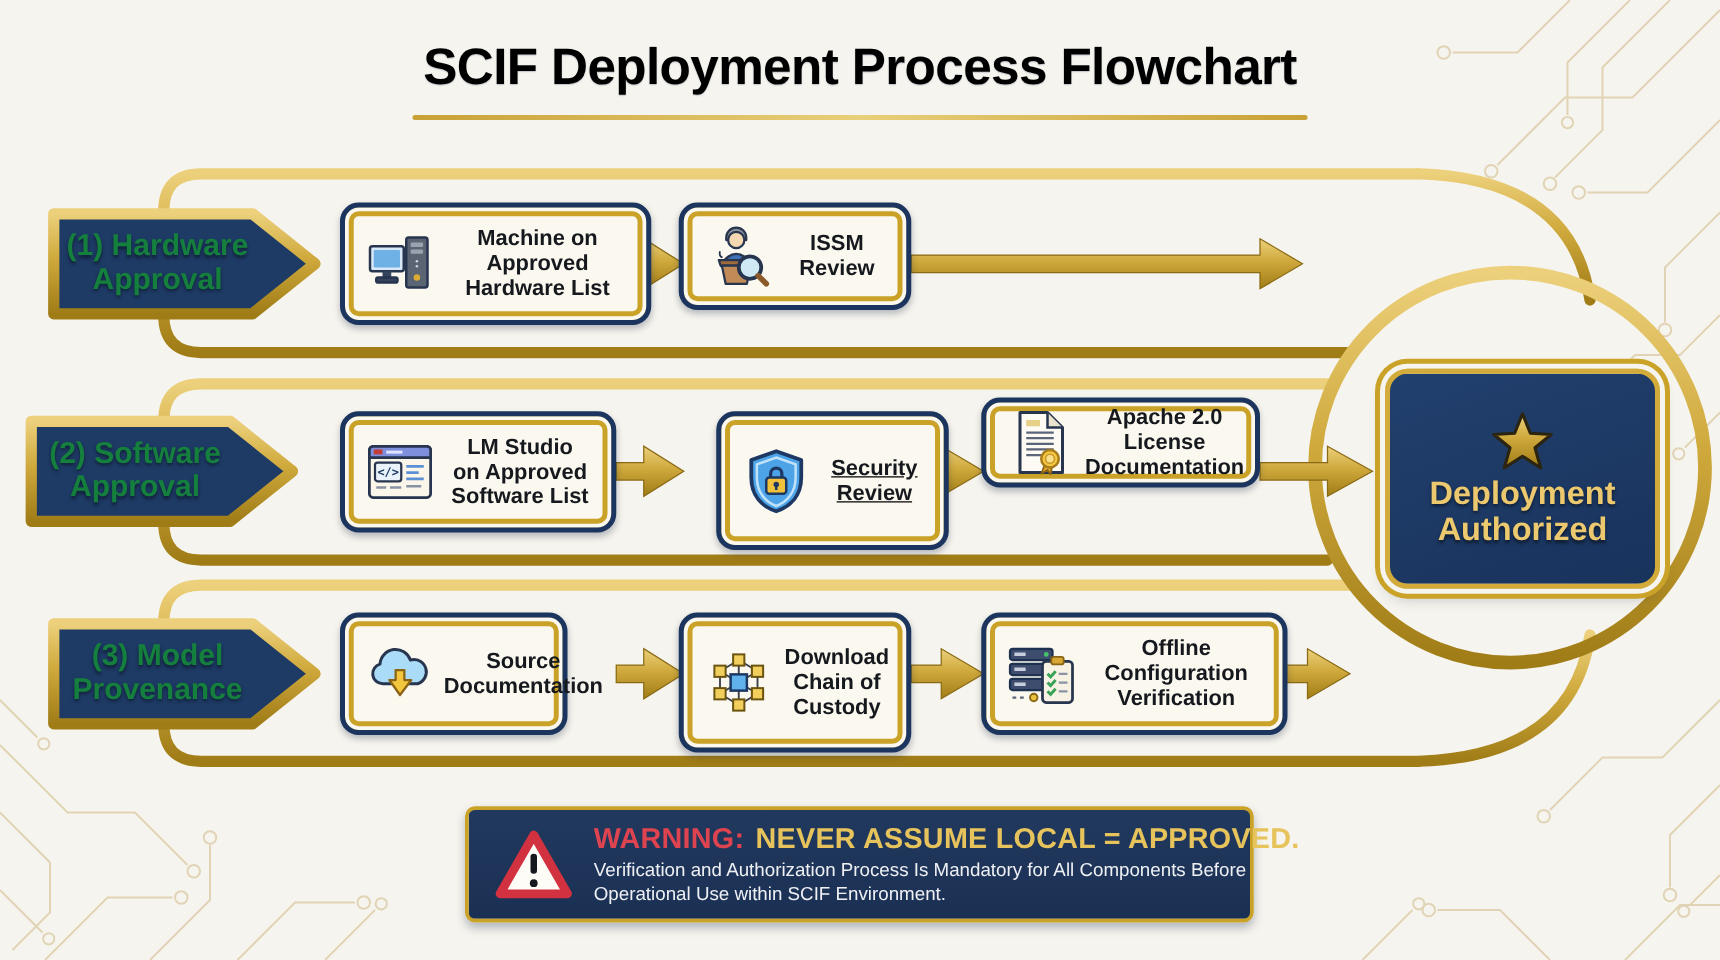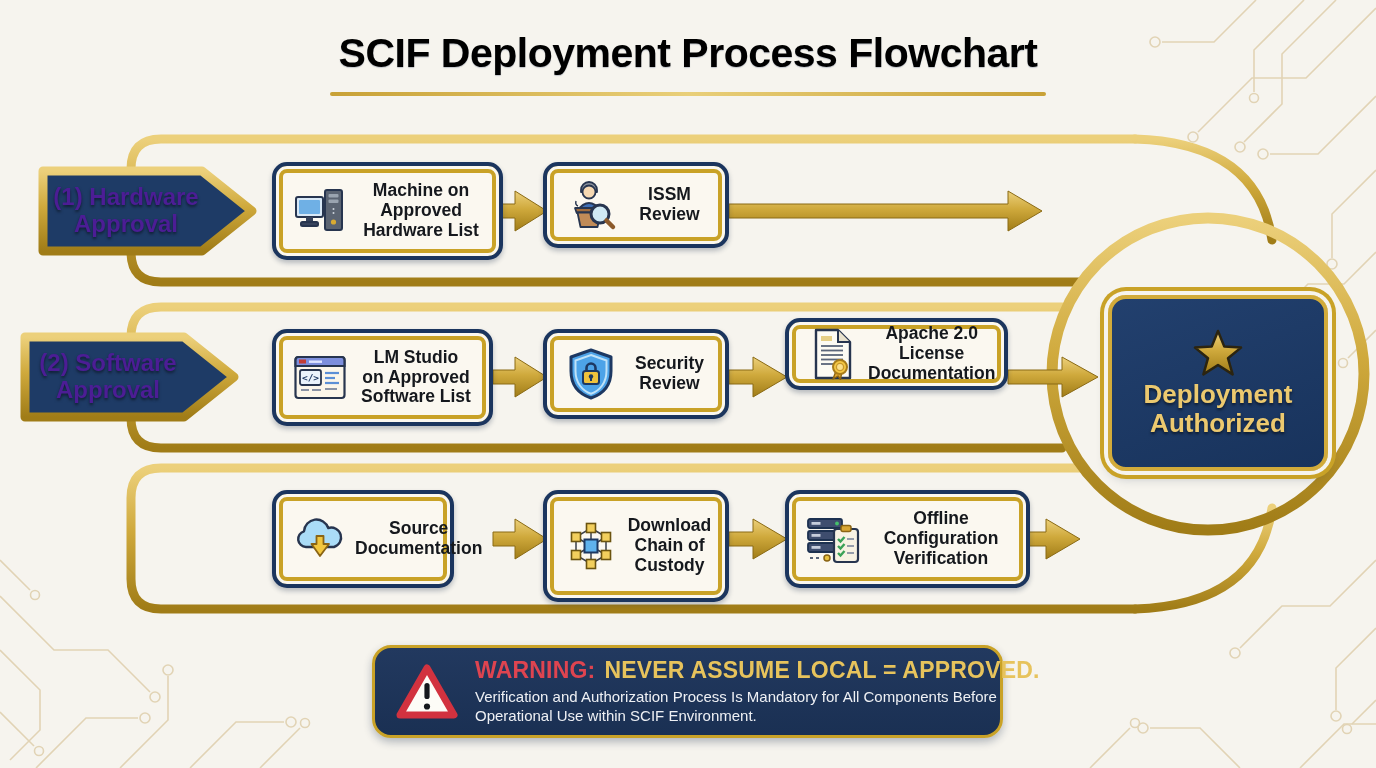--- a/index.html
+++ b/index.html
@@ -17,21 +17,21 @@
   }
   .title-underline{
     position:absolute;left:330px;top:92px;width:716px;height:4px;z-index:2;border-radius:2px;
     background:linear-gradient(90deg,#c8a136,#e9cf79,#c8a136);
   }
   .label-plate{position:absolute;width:222px;height:92px;z-index:3;}
   .label-plate>svg{position:absolute;left:0;top:0;}
   .label-text{
     position:absolute;left:0;top:0;right:0;bottom:0;padding-right:46px;
     display:flex;align-items:center;justify-content:center;text-align:center;
-    font-weight:700;font-size:24px;line-height:1.12;color:#4c1d95;
+    font-weight:700;font-size:24px;line-height:1.12;color:#15803d;
     white-space:pre-line;text-shadow:0 2px 3px rgba(0,0,0,.5);
   }
   .step{
     position:absolute;z-index:3;box-sizing:border-box;
     border:4px solid #1b355e;border-radius:15px;background:#fbf8f0;
     box-shadow:inset 0 0 0 3px #fbf8f0, inset 0 0 0 7px #c9a227, 0 3px 5px rgba(20,40,70,.28);
     display:flex;align-items:center;gap:6px;padding:0 12px 0 15px;
   }
   .step-icon{flex:0 0 58px;display:flex;align-items:center;justify-content:center;}
   .step-label{
@@ -45,21 +45,21 @@
     box-shadow:0 0 0 4px #f6f4ee, 0 0 0 8px #c9a227, 0 6px 12px rgba(20,40,70,.3);
     display:flex;flex-direction:column;align-items:center;justify-content:center;gap:4px;
   }
   .result-label{
     font-weight:700;font-size:26px;line-height:1.12;color:#ecc96f;text-align:center;
     white-space:pre-line;text-shadow:0 2px 3px rgba(0,0,0,.55);
   }
   .warning-banner{
     position:absolute;left:372px;top:645px;width:631px;height:93px;z-index:3;box-sizing:border-box;
     background:linear-gradient(180deg,#22395f,#1a3053);
-    border:3px solid #c9a227;border-radius:19px;
+    border:3px solid #c9a227;border-radius:8px;
     box-shadow:0 4px 8px rgba(20,40,70,.3);
     display:flex;align-items:center;gap:16px;padding:0 20px;
   }
   .warn-icon{flex:0 0 64px;display:flex;align-items:center;justify-content:center;}
   .warn-line1{font-size:23px;font-weight:700;letter-spacing:.2px;white-space:nowrap;}
   .warn-prefix{color:#de4450;}
   .warn-head{color:#e7c35c;margin-left:9px;}
   .warn-body{color:#eef0f4;font-size:15px;line-height:1.24;margin-top:4px;max-width:545px;}
 </style>
 </head>
@@ -150,21 +150,21 @@
   <div class="title-underline"></div>
 
   <div class="label-plate" style="left:38px;top:165px;">
     <svg width="222" height="92" viewBox="0 0 222 92">
       <polygon points="5,6 164,6 214,46 164,86 5,86" fill="#1e3b66" stroke="url(#goldV)" stroke-width="9" stroke-linejoin="round"></polygon>
     </svg>
     <div class="label-text">(1) Hardware
 Approval</div>
   </div>
 
-  <div class="step" style="left:272px;top:162px;width:231px;height:98px;">
+  <div class="step" style="left:272px;top:162px;width:249px;height:98px;">
     <span class="step-icon">
       <svg width="52" height="48" viewBox="0 0 52 48">
         <g stroke="#27354f" stroke-width="2" stroke-linejoin="round">
           <rect x="31" y="3" width="17" height="40" rx="2" fill="#5b6472"></rect>
           <rect x="34.5" y="7" width="10" height="3.5" rx="1" fill="#9aa4b0" stroke="none"></rect>
           <rect x="34.5" y="12.5" width="10" height="3.5" rx="1" fill="#9aa4b0" stroke="none"></rect>
           <circle cx="39.5" cy="22" r="1" fill="#cdd4dd" stroke="none"></circle>
           <circle cx="39.5" cy="26" r="1" fill="#cdd4dd" stroke="none"></circle>
           <circle cx="39.5" cy="35" r="2.6" fill="#d9ab32" stroke="none"></circle>
           <rect x="2" y="10" width="27" height="20" rx="2" fill="#d8e8f6"></rect>
@@ -225,21 +225,21 @@
             <path d="M18 35 h9"></path>
             <path d="M31 34 h12"></path>
         </g>
       </svg>
     </span>
     <span class="step-label">LM Studio
 on Approved
 Software List</span>
   </div>
 
-  <div class="step" style="left:543px;top:329px;width:186px;height:90px;">
+  <div class="step" style="left:573px;top:329px;width:186px;height:111px;text-decoration:underline;">
     <span class="step-icon">
       <svg width="48" height="52" viewBox="0 0 48 52">
         <path d="M24 2 L44 9 V23 C44 37 36 46 24 50 C12 46 4 37 4 23 V9 Z" fill="#4da3e8" stroke="#1d3862" stroke-width="3" stroke-linejoin="round"></path>
         <path d="M24 7 L39.5 12.5 V23 C39.5 34.5 33 42.5 24 45.8 C15 42.5 8.5 34.5 8.5 23 V12.5 Z" fill="none" stroke="#bfe2f8" stroke-width="2"></path>
         <path d="M19.5 24 v-4 a4.5 4.5 0 0 1 9 0 v4" fill="none" stroke="#1d3862" stroke-width="2.6"></path>
         <rect x="16" y="23" width="16" height="13" rx="2.5" fill="#f0c23c" stroke="#1d3862" stroke-width="2"></rect>
         <circle cx="24" cy="28.5" r="2.2" fill="#1d3862"></circle>
         <rect x="23" y="29.5" width="2" height="3.5" fill="#1d3862"></rect>
       </svg>
     </span>
@@ -263,20 +263,27 @@
         <path d="M26 43 L23 51 L28 48 L30.5 51.5 L32 43 Z" fill="#e2a52f" stroke="#8a6414" stroke-width="1.4" stroke-linejoin="round"></path>
         <circle cx="30" cy="39" r="7" fill="#f5c844" stroke="#a87c1a" stroke-width="2"></circle>
         <circle cx="30" cy="39" r="3.6" fill="#fbe08c" stroke="#c9992b" stroke-width="1.3"></circle>
       </svg>
     </span>
     <span class="step-label">Apache 2.0
 License
 Documentation</span>
   </div>
 
+  <div class="label-plate" style="left:38px;top:493px;">
+    <svg width="222" height="92" viewBox="0 0 222 92">
+      <polygon points="5,6 164,6 214,46 164,86 5,86" fill="#1e3b66" stroke="url(#goldV)" stroke-width="9" stroke-linejoin="round"></polygon>
+    </svg>
+    <div class="label-text">(3) Model
+Provenance</div>
+  </div>
 
   <div class="step" style="left:272px;top:490px;width:182px;height:98px;">
     <span class="step-icon">
       <svg width="52" height="46" viewBox="0 0 52 46">
         <path d="M40 31 H12 a8 8 0 0 1 -2 -15.7 a12.5 12.5 0 0 1 24.3 -3.3 a8 8 0 0 1 5.7 19 z" fill="#aadcf7" stroke="#27354f" stroke-width="2.4" stroke-linejoin="round"></path>
         <path d="M22.5 20 h7 v8 h5.5 L26 40 L17.5 28 h5 z" fill="#f2c73e" stroke="#8a6414" stroke-width="1.8" stroke-linejoin="round"></path>
       </svg>
     </span>
     <span class="step-label">Source
 Documentation</span>

